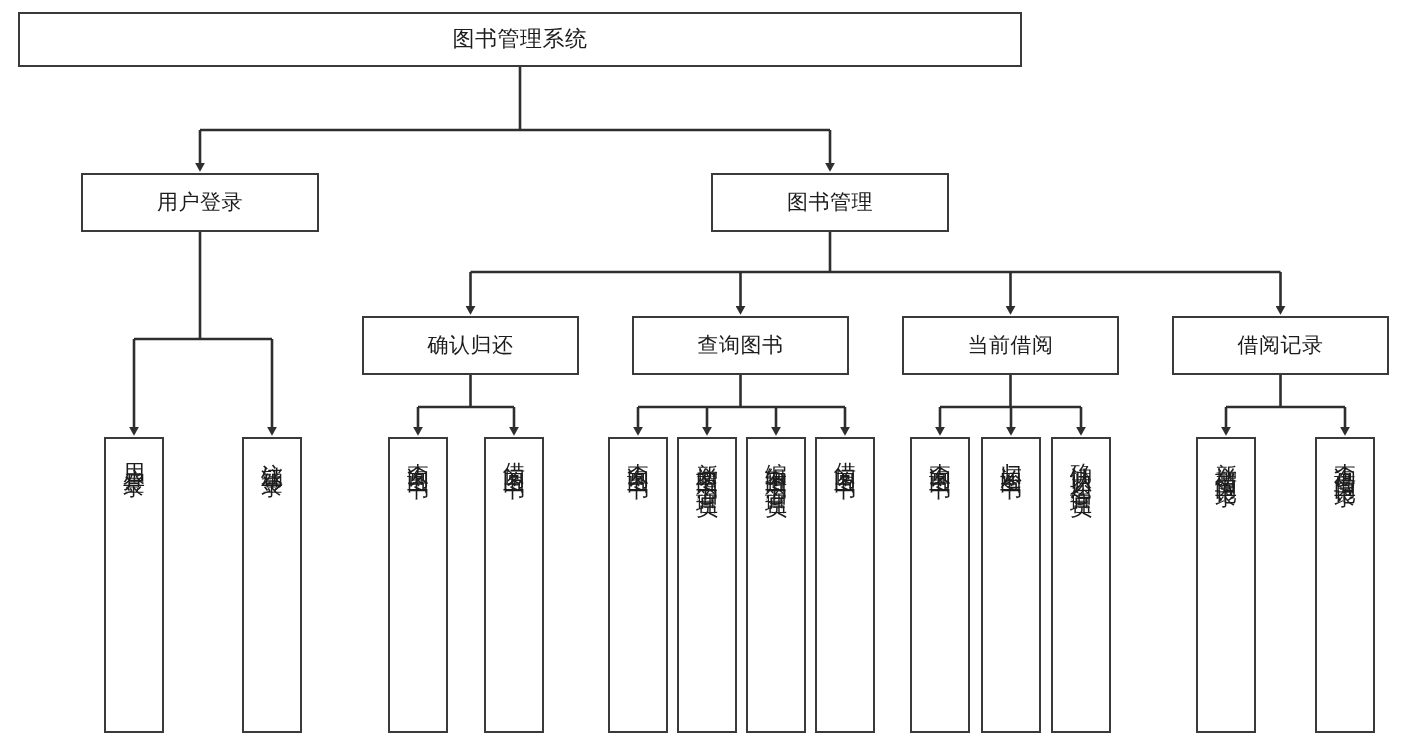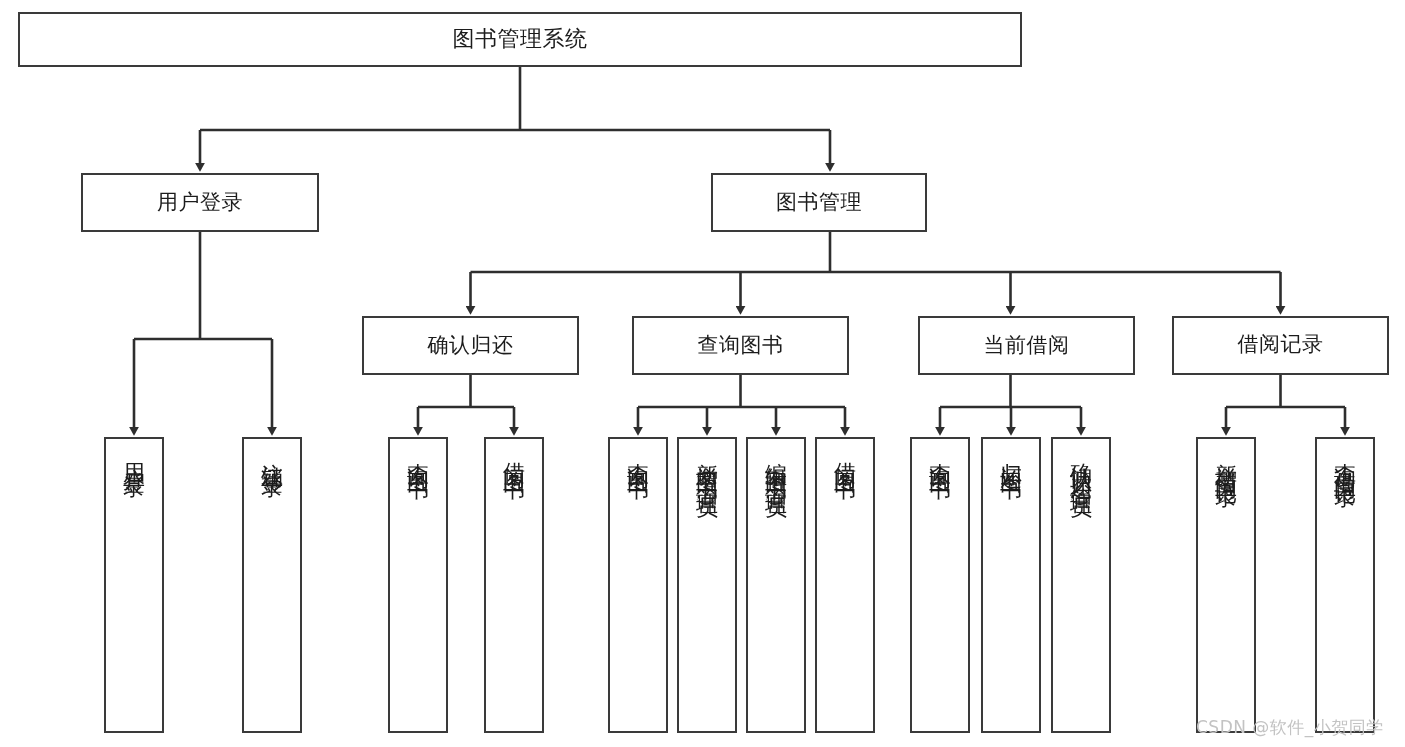--- a/index.html
+++ b/index.html
@@ -121,33 +121,33 @@
       </g>
   </svg>
 
   <div id="node-layer">
       <div class="node horiz root" style="left: 18px; top: 12px; width: 1004px; height: 55px;">
         <span class="node-label">图书管理系统</span>
       </div>
       <div class="node horiz" style="left: 81px; top: 173px; width: 238px; height: 59px;">
         <span class="node-label">用户登录</span>
       </div>
-      <div class="node horiz" style="left: 711px; top: 173px; width: 216px; height: 59px;">
+      <div class="node horiz" style="left: 711px; top: 173px; width: 238px; height: 59px;">
         <span class="node-label">图书管理</span>
       </div>
       <div class="node horiz" style="left: 362px; top: 316px; width: 217px; height: 59px;">
         <span class="node-label">确认归还</span>
       </div>
       <div class="node horiz" style="left: 632px; top: 316px; width: 217px; height: 59px;">
         <span class="node-label">查询图书</span>
       </div>
-      <div class="node horiz" style="left: 902px; top: 316px; width: 217px; height: 59px; margin-left: 16px;">
+      <div class="node horiz" style="left: 902px; top: 316px; width: 217px; height: 59px;">
         <span class="node-label">当前借阅</span>
       </div>
-      <div class="node horiz" style="left: 1172px; top: 316px; width: 217px; height: 59px; font-family: Liberation Mono, monospace;">
+      <div class="node horiz" style="left: 1172px; top: 316px; width: 217px; height: 59px;">
         <span class="node-label">借阅记录</span>
       </div>
       <div class="node vert" style="left: 104px; top: 437px; width: 60px; height: 296px;">
         <span class="node-label">用户登录</span>
       </div>
       <div class="node vert" style="left: 242px; top: 437px; width: 60px; height: 296px;">
         <span class="node-label">注销登录</span>
       </div>
       <div class="node vert" style="left: 388px; top: 437px; width: 60px; height: 296px;">
         <span class="node-label">查询图书</span>
@@ -177,15 +177,14 @@
         <span class="node-label">确认归还（管理员）</span>
       </div>
       <div class="node vert" style="left: 1196px; top: 437px; width: 60px; height: 296px;">
         <span class="node-label">新增借阅记录</span>
       </div>
       <div class="node vert" style="left: 1315px; top: 437px; width: 60px; height: 296px;">
         <span class="node-label">查询借阅记录</span>
       </div>
     </div>
 
-  <div class="watermark" style="left: 1196px; top: 716px;">CSDN @软件_小贺同学</div>
 
 </div>
 
 </body></html>

